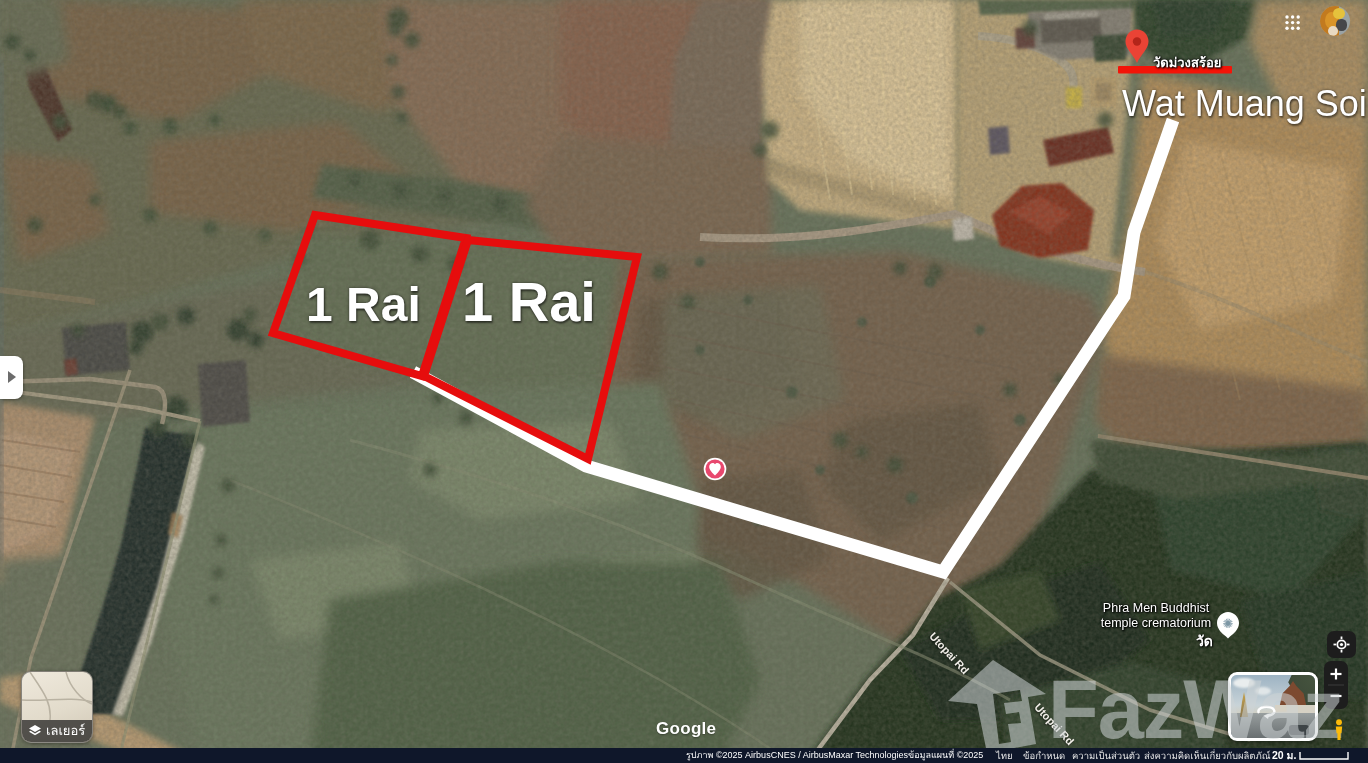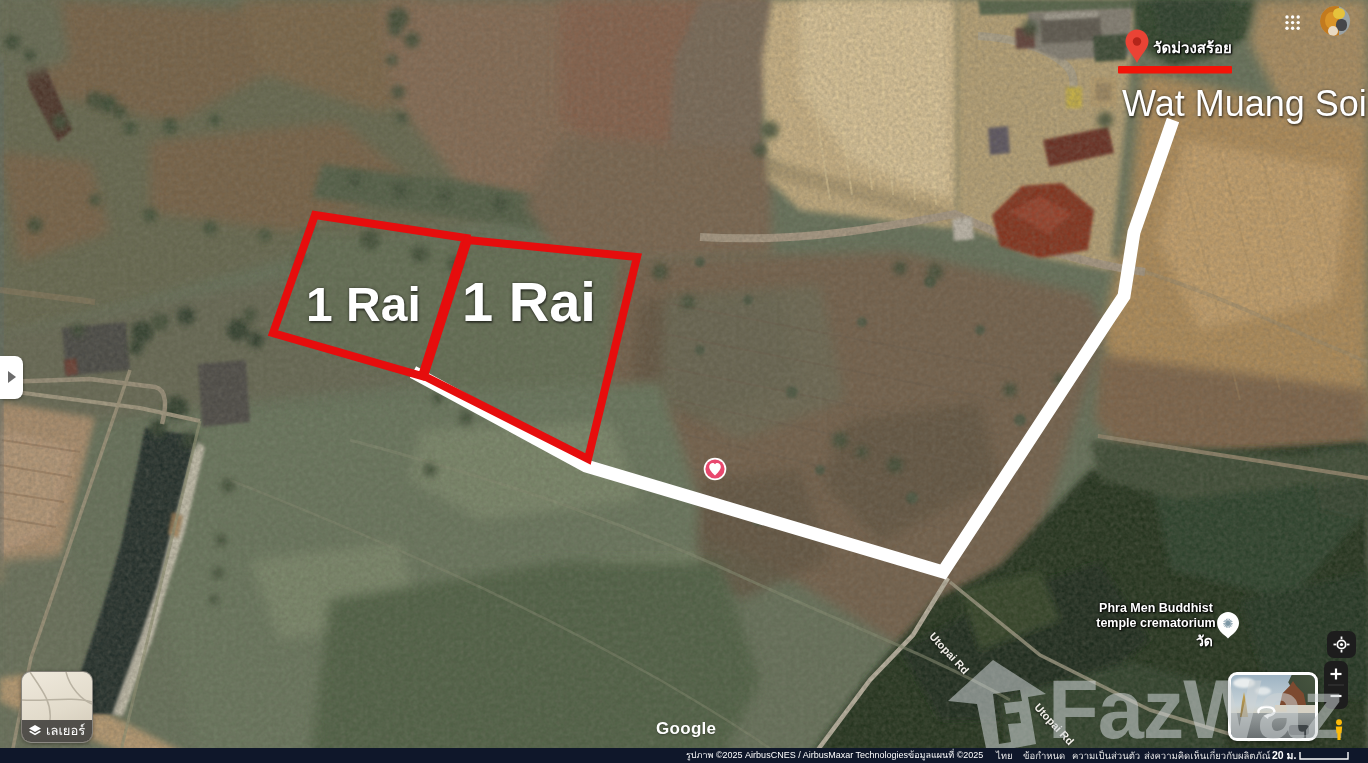--- a/index.html
+++ b/index.html
@@ -355,25 +355,25 @@
   <g>
     <path d="M1228,612 C1222,612 1217,617 1217,623 C1217,629 1222,633.5 1226,636.5 L1228,638.5 L1230,636.5 C1234,633.5 1239,629 1239,623 C1239,617 1234,612 1228,612 Z" fill="#ffffff"></path>
     <text x="1228" y="628" text-anchor="middle" font-size="13" fill="#7d97a5">✺</text>
   </g>
 </svg>
 
 <div class="abs" style="left:306px;top:277px;color:#fff;font-size:48px;font-weight:bold;text-shadow:0 0 3px rgba(0,0,0,.55),1px 2px 2px rgba(0,0,0,.45);">1 Rai</div>
 
 <div class="abs" style="left:462px;top:269px;color:#fff;font-size:56px;font-weight:bold;text-shadow:0 0 3px rgba(0,0,0,.55),1px 2px 2px rgba(0,0,0,.45);">1 Rai</div>
 
-<div class="abs" style="left:1153px;top:36px;color:#fff;font-size:15px;font-weight:bold;text-shadow:0 0 2px #000,0 0 3px #000,1px 1px 2px #000;">วัดม่วงสร้อย</div>
+<div class="abs" style="left:1153px;top:52px;color:#fff;font-size:13px;font-weight:bold;text-shadow:0 0 2px #000,0 0 3px #000,1px 1px 2px #000;">วัดม่วงสร้อย</div>
 
 <div class="abs" style="left:1122px;top:83px;color:#fff;font-size:36px;font-weight:normal;letter-spacing:0;text-shadow:0 0 3px rgba(0,0,0,.55),1px 2px 2px rgba(0,0,0,.4);">Wat Muang Soi</div>
 
-<div class="abs" style="left:1076px;top:601px;width:160px;text-align:center;color:#fff;font-size:12.5px;font-weight:bold;line-height:15px;text-shadow:0 0 2px #000,0 0 3px #000,1px 1px 2px #000;">Phra Men Buddhist<br>temple crematorium</div>
+<div class="abs" style="left:1076px;top:601px;width:160px;text-align:center;color:#fff;font-size:12.5px;font-weight:normal;line-height:15px;text-shadow:0 0 2px #000,0 0 3px #000,1px 1px 2px #000;">Phra Men Buddhist<br>temple crematorium</div>
 
 <div class="abs" style="left:1196px;top:630px;color:#fff;font-size:14px;font-weight:bold;text-shadow:0 0 2px #000,1px 1px 2px #000;">วัด</div>
 
 <div class="abs" style="left:936px;top:630px;color:#f2efe9;font-size:11px;font-weight:bold;transform:rotate(47deg);transform-origin:left top;text-shadow:0 1px 2px rgba(0,0,0,.7);">Utopai Rd</div>
 
 <div class="abs" style="left:1041px;top:701px;color:#f2efe9;font-size:11px;font-weight:bold;transform:rotate(47deg);transform-origin:left top;text-shadow:0 1px 2px rgba(0,0,0,.7);">Utopai Rd</div>
 
 <svg class="abs" style="left:1281px;top:11px" width="22" height="22" viewBox="0 0 22 22">
   <g fill="#ffffff">
         <circle cx="6" cy="6" r="1.7"></circle>

